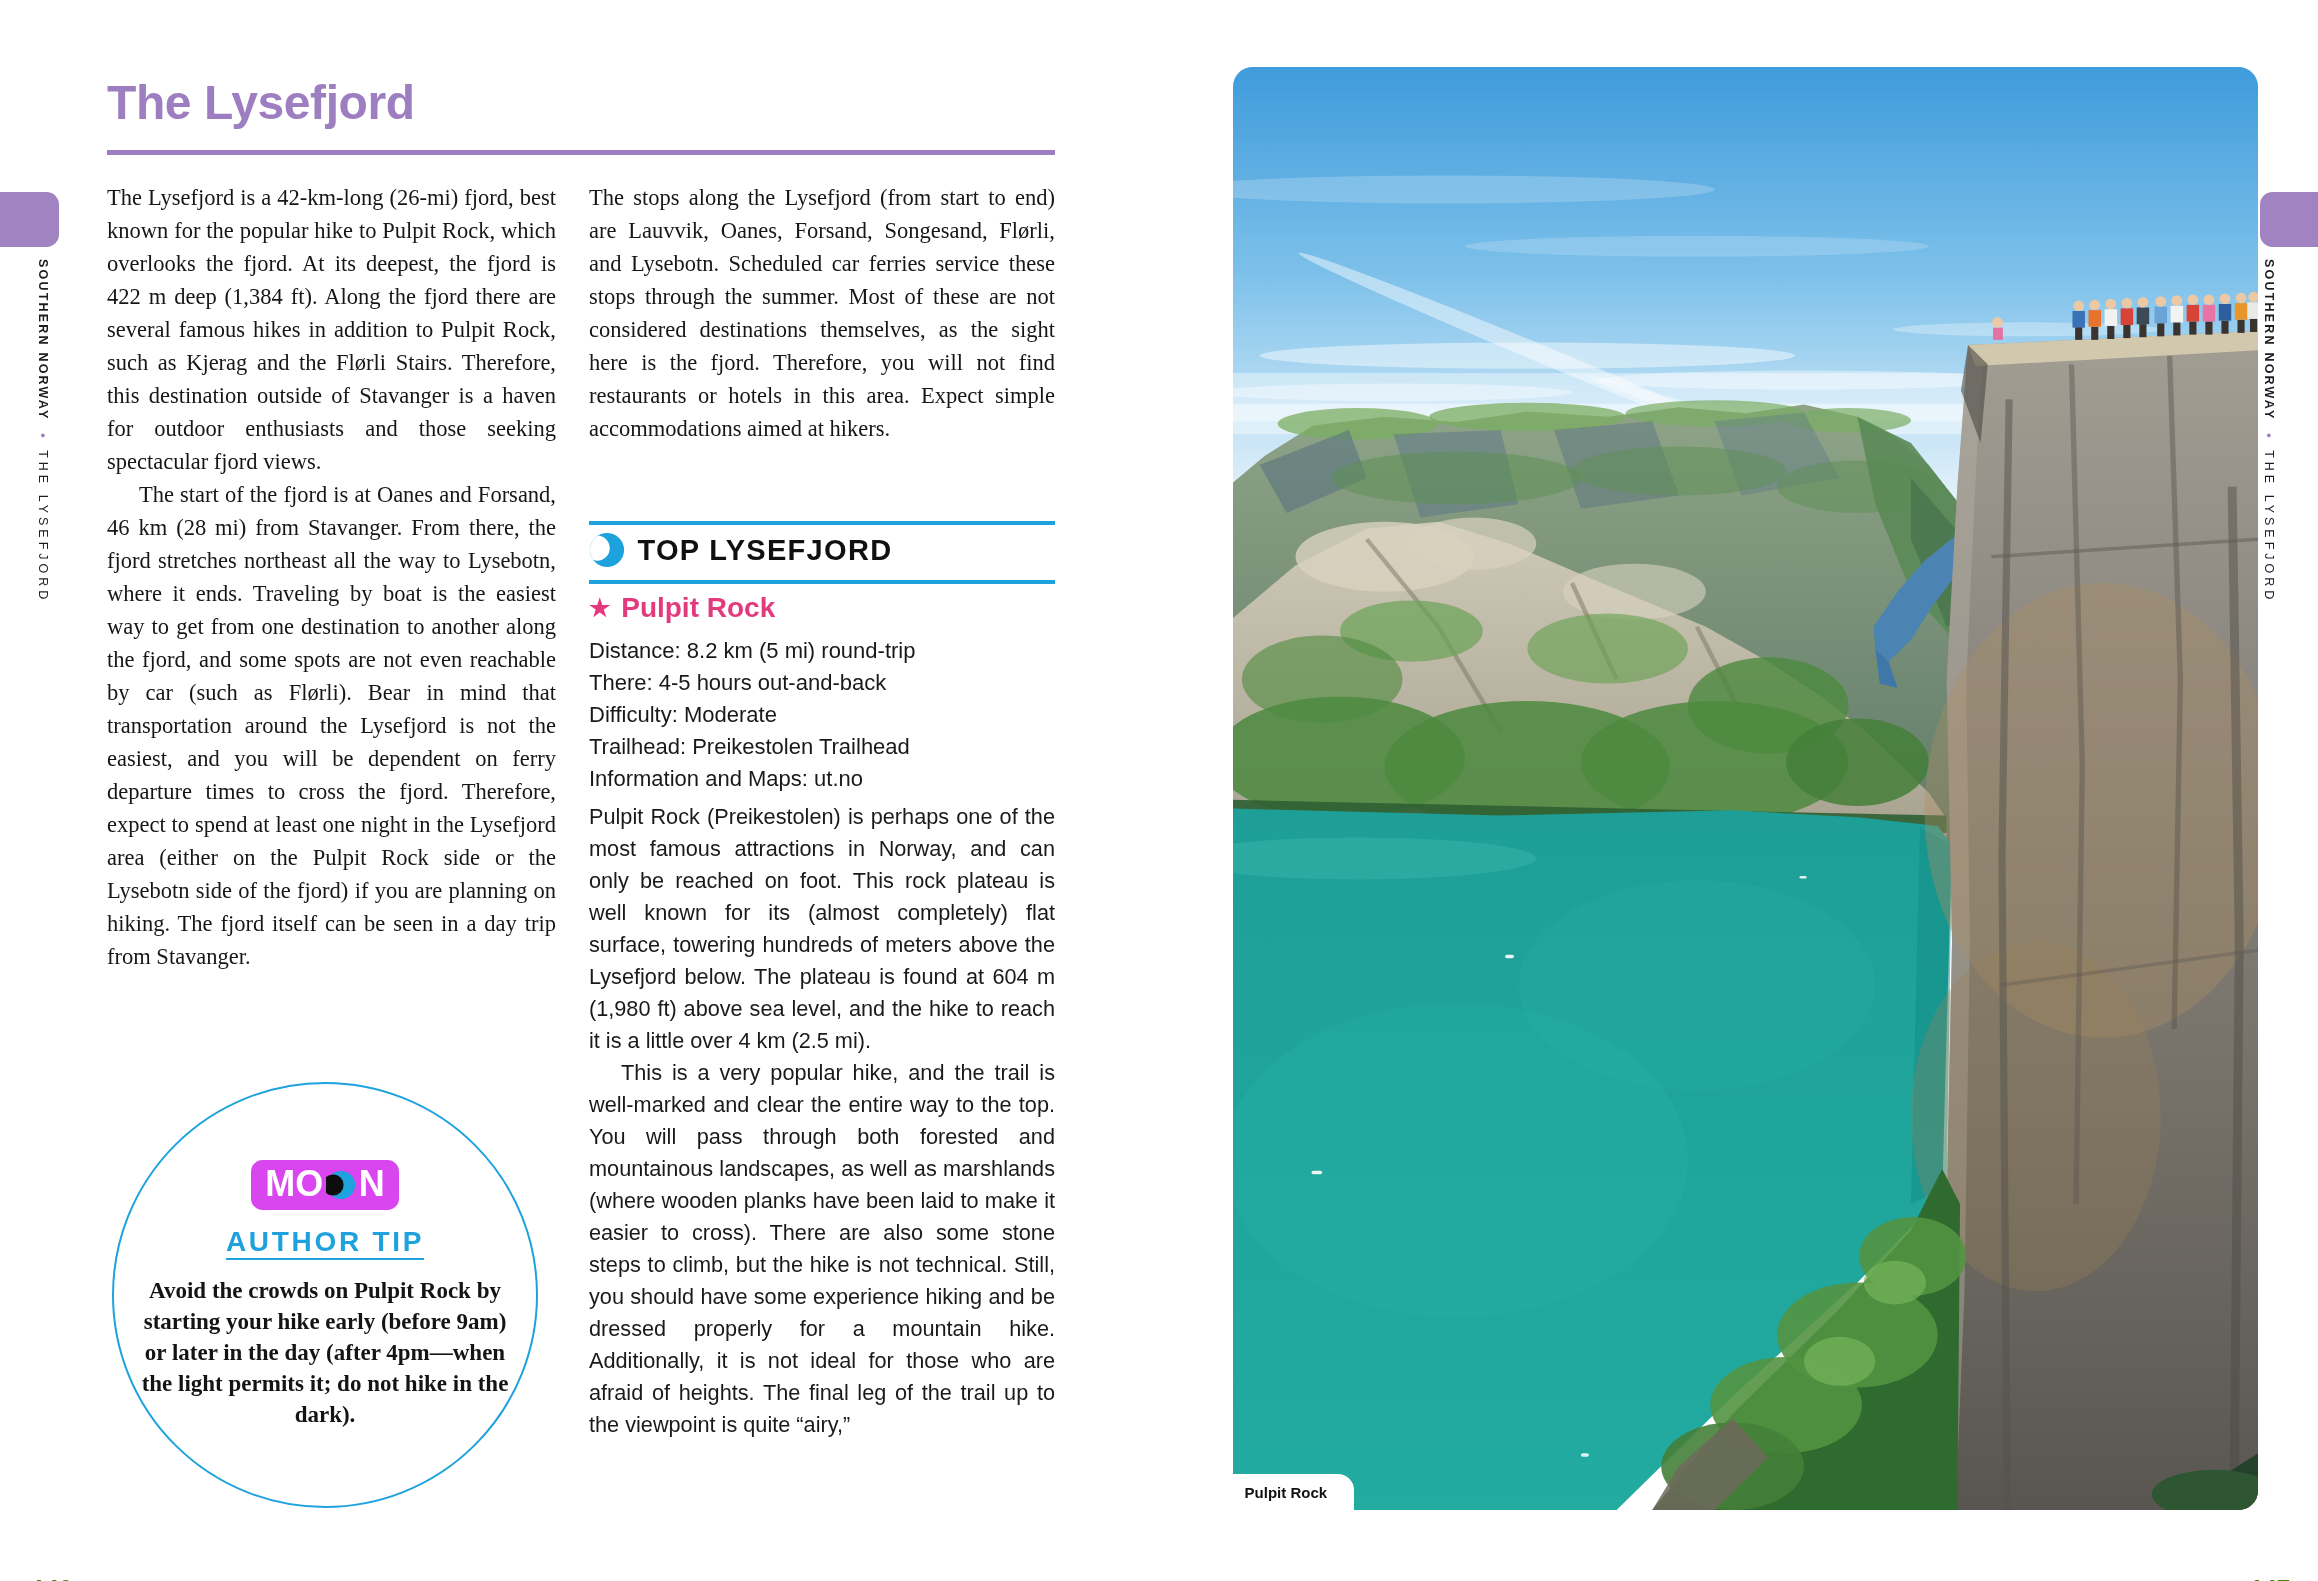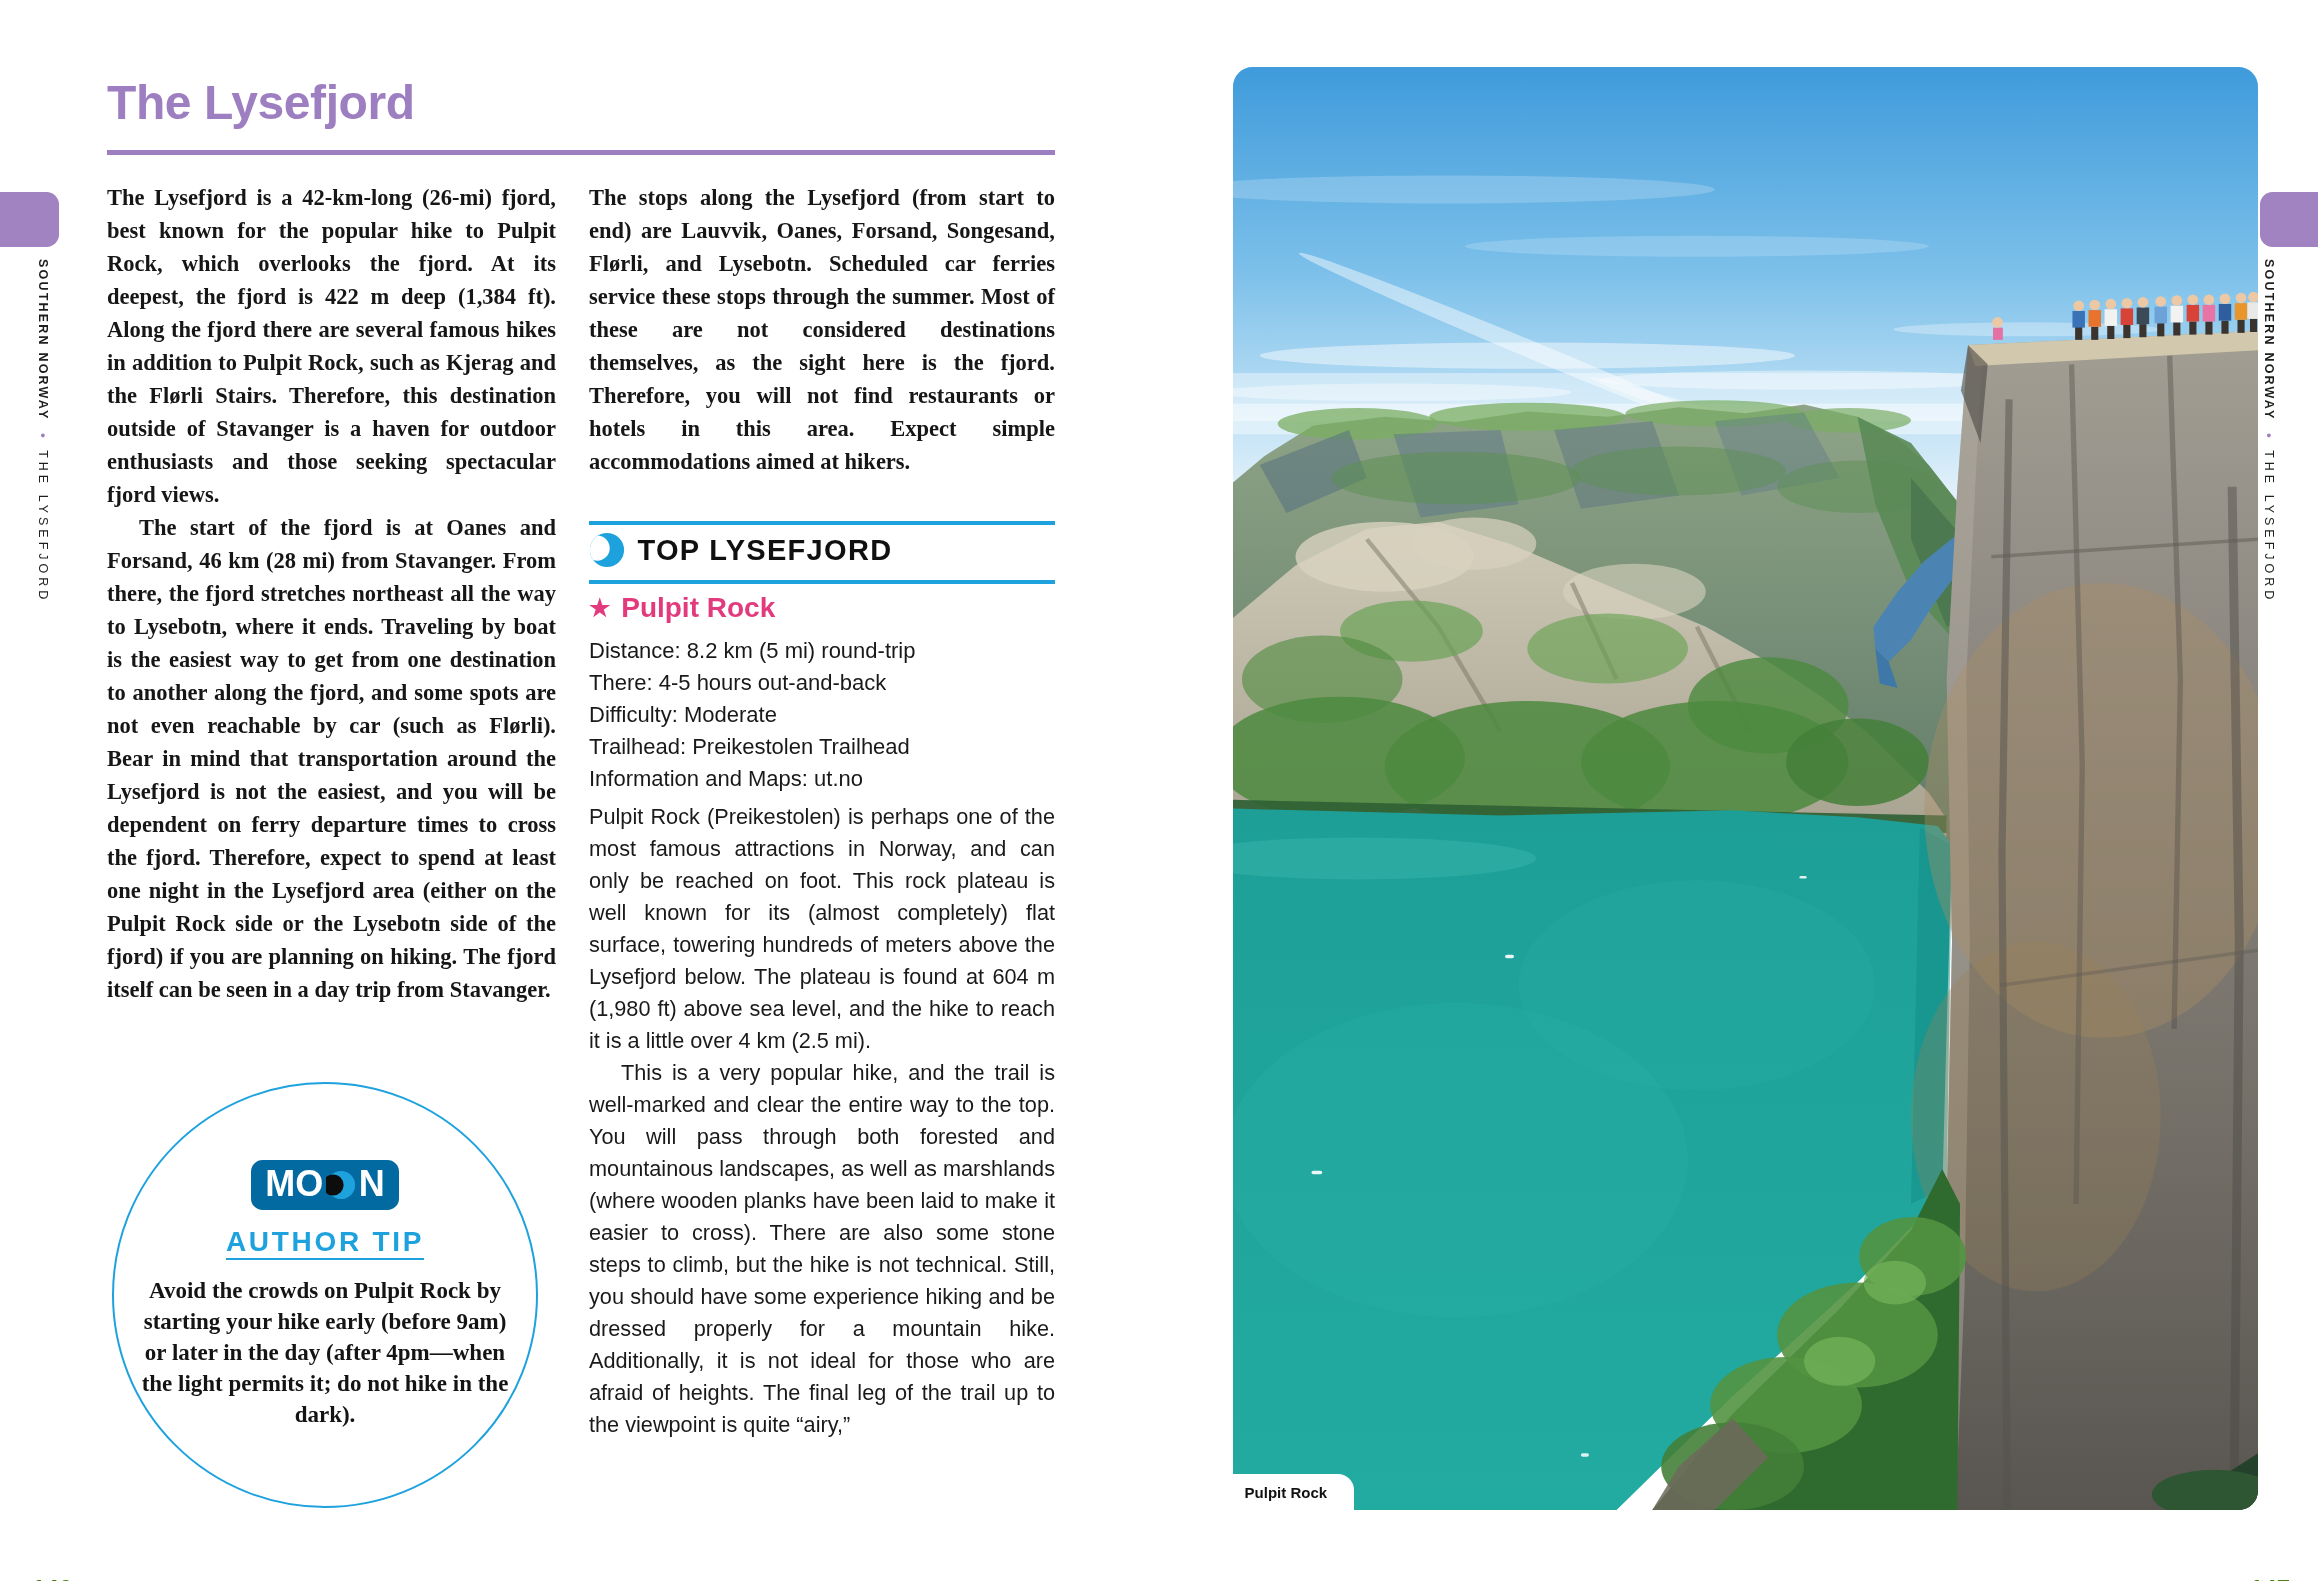--- a/index.html
+++ b/index.html
@@ -17,31 +17,31 @@
   .vside .sec{font-weight:bold;letter-spacing:2.2px;}
   .vside .dot{color:#9d7ec0;font-size:13.4px;margin:9px 0;font-weight:bold;}
   .vside .chap{letter-spacing:4px;}
 
   
   .page-title{position:absolute;left:107px;top:75px;font-size:48px;font-weight:bold;
               color:#9d7ec0;letter-spacing:-0.4px;}
   .title-rule{position:absolute;left:107px;top:150px;width:948px;height:4.5px;background:#9d7ec0;}
 
   .serifcol{position:absolute;font-family:"Liberation Serif",serif;font-size:22.5px;
-            line-height:33px;text-align:justify;color:#161616;font-weight:bold;}
+            line-height:33px;text-align:justify;color:#161616;}
   #col1{left:107px;top:181px;width:449px;}
   #col2{left:589px;top:181px;width:466px;}
   .serifcol p{margin:0;}
   .serifcol p.ind{text-indent:32px;}
 
   
   .tip-circle{position:absolute;left:112px;top:1082px;width:426px;height:426px;border-radius:50%;
               border:2.7px solid #1ea2de;box-sizing:border-box;display:flex;flex-direction:column;
               align-items:center;justify-content:center;text-align:center;}
-  .moon-logo{background:#0369a1;border-radius:11.6px;padding:6.2px 14.3px 8px 14.3px;display:flex;
+  .moon-logo{background:#d946ef;border-radius:11.6px;padding:6.2px 14.3px 8px 14.3px;display:flex;
              align-items:center;gap:1.8px;}
   .moon-logo span{color:#ffffff;font-weight:bold;font-size:36px;letter-spacing:0px;line-height:1;}
   .moon-logo svg{margin:1.8px 0.9px 0 0.9px;display:block;}
   .tip-heading{margin-top:16px;color:#1ea2de;font-size:28px;font-weight:bold;letter-spacing:2.7px;
                border-bottom:2.7px solid #1ea2de;padding-bottom:0;}
   .tip-text{margin-top:14.3px;width:367px;font-family:"Liberation Serif",serif;font-weight:bold;
             font-size:23px;line-height:31px;color:#141414;}
 
   
   .te-rule{position:absolute;left:589px;width:466px;height:3.6px;background:#1ea2de;}

